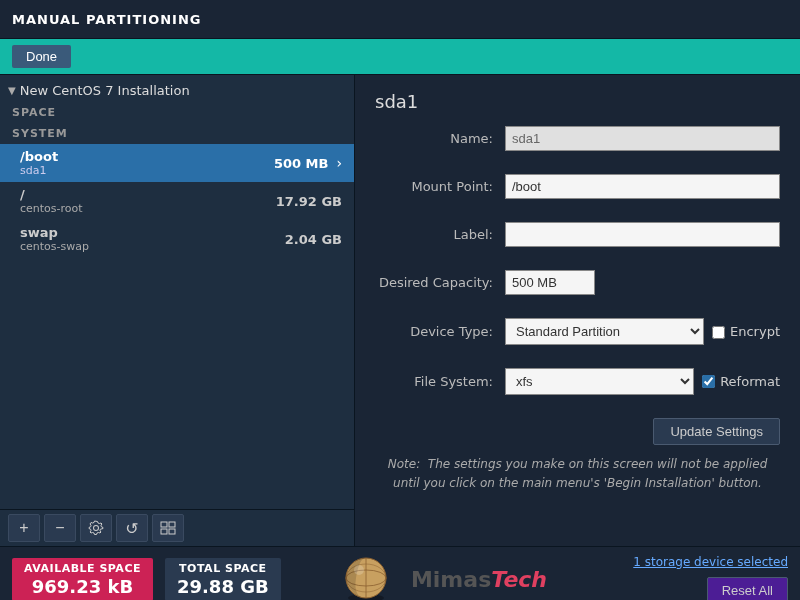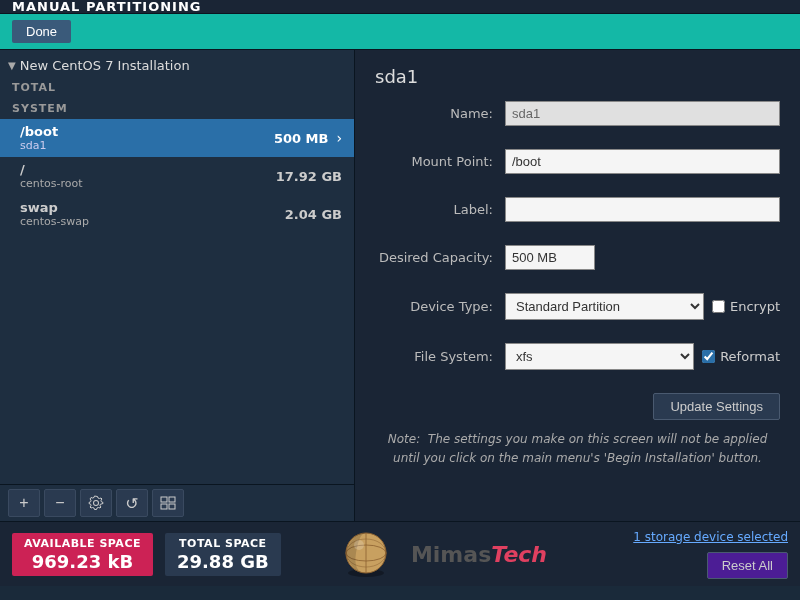--- a/index.html
+++ b/index.html
@@ -13,21 +13,21 @@
       color: #ccc;
     }
 
     
     #header {
       display: flex;
       align-items: center;
       justify-content: space-between;
       background: #1a2535;
       padding: 0 12px;
-      height: 14px;
+      height: 39px;
       border-bottom: 1px solid #0a1520;
     }
     #header-title {
       color: #fff;
       font-weight: bold;
       font-size: 13px;
       letter-spacing: 1px;
     }
     #header-right {
       display: flex;
@@ -203,21 +203,21 @@
       background: #f5f5f5;
       border: 1px solid #888;
       padding: 4px 6px;
       font-size: 13px;
       color: #333;
       width: 210px;
       cursor: pointer;
     }
     .checkbox-row {
       display: flex;
-      align-items: center;
+      align-items: flex-end;
       gap: 5px;
       margin-left: 8px;
     }
     .checkbox-row input[type=checkbox] { cursor: pointer; }
     .checkbox-label { color: #ccc; font-size: 13px; }
     #update-btn {
       display: block;
       margin: 16px 0 10px auto;
       background: #2a3a50;
       border: 1px solid #4a5a70;
@@ -323,21 +323,21 @@
 <div id="main">
 
   <div id="left-panel">
     <div id="partition-list">
 
       <div class="tree-root">
         <span class="tree-triangle">▼</span>
         <span>New CentOS 7 Installation</span>
       </div>
 
-      <div class="section-header">TOTAL</div>
+      <div class="section-header">SPACE</div>
 
       <div class="section-header">SYSTEM</div>
 
       <div class="partition-item selected">
         <div class="part-left">
           <span class="part-name">/boot</span>
           <span class="part-device">sda1</span>
         </div>
         <div class="part-right">
           <span class="part-size">500 MB</span>

